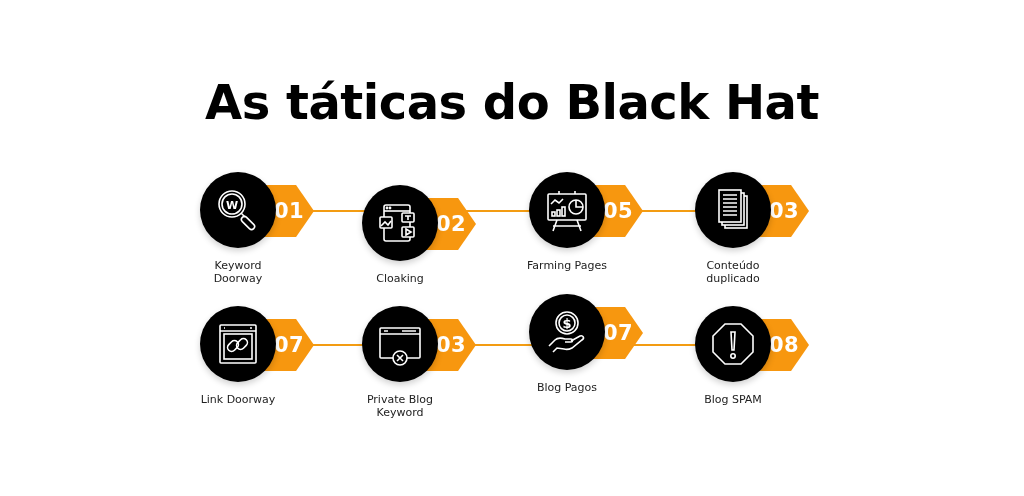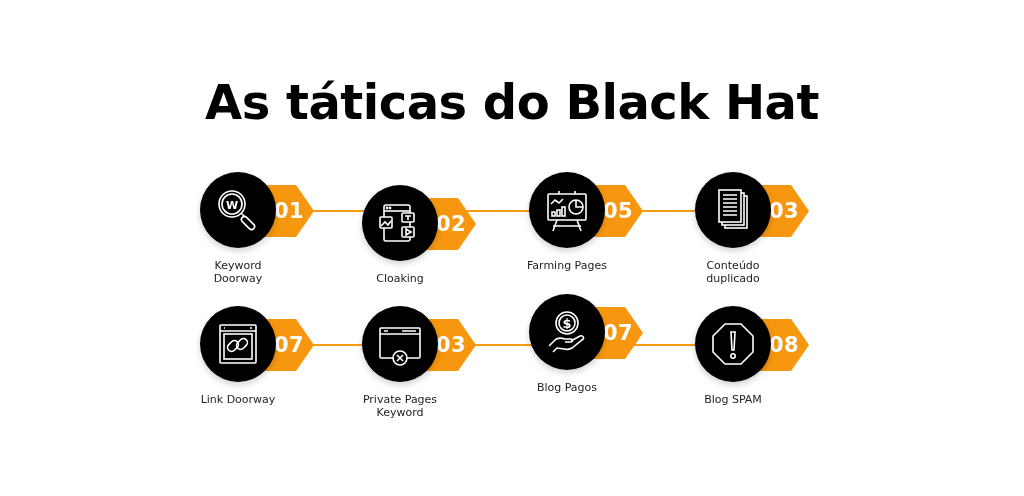--- a/index.html
+++ b/index.html
@@ -150,21 +150,21 @@
   <div class="num">03</div>
   <div class="circle">
     <svg viewBox="0 0 48 48" fill="none" stroke="#fff" stroke-width="1.6">
       <rect x="4" y="8" width="40" height="30" rx="1"></rect>
       <path d="M4 14 H44 M8 11 H12 M26 11 H40"></path>
       <circle cx="24" cy="38" r="7" fill="#000"></circle>
       <path d="M21 35 L27 41 M27 35 L21 41"></path>
     </svg>
   </div>
   <div class="label">
-    <span>Private Pages</span>
+    <span>Private Blog</span>
     <span>Keyword</span>
   </div>
 </div>
 
 <div class="step" style="left:524px; top:293px;">
   <div class="badge"></div>
   <div class="num">07</div>
   <div class="circle">
     <svg viewBox="0 0 48 48" fill="none" stroke="#fff" stroke-width="1.6">
       <circle cx="24" cy="15" r="11"></circle>

